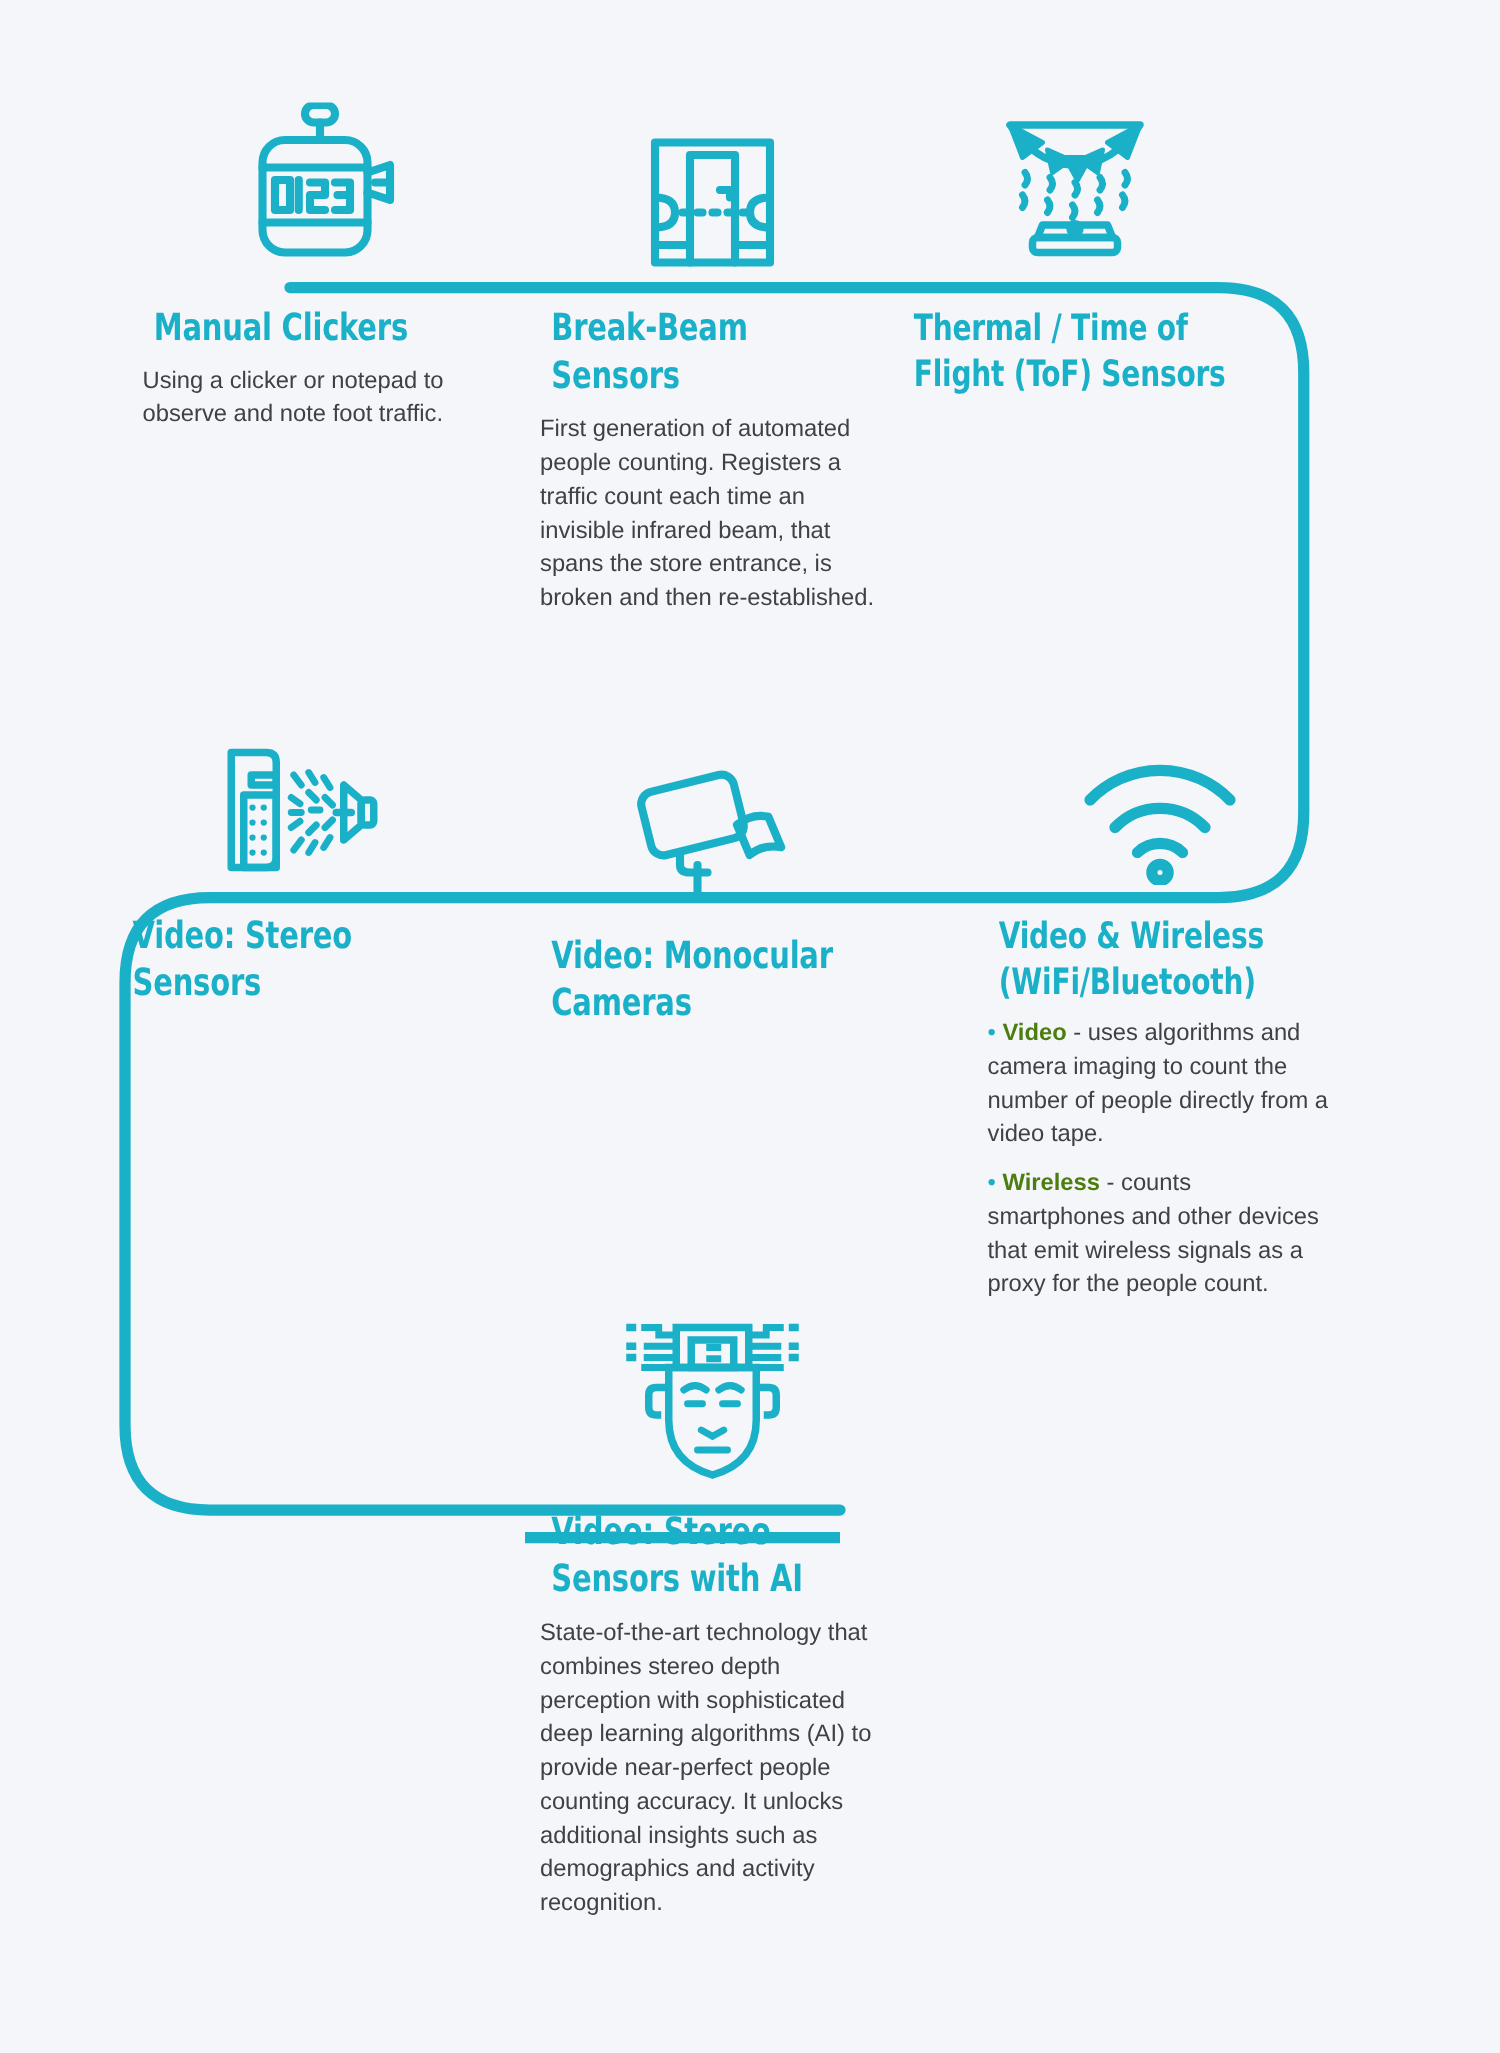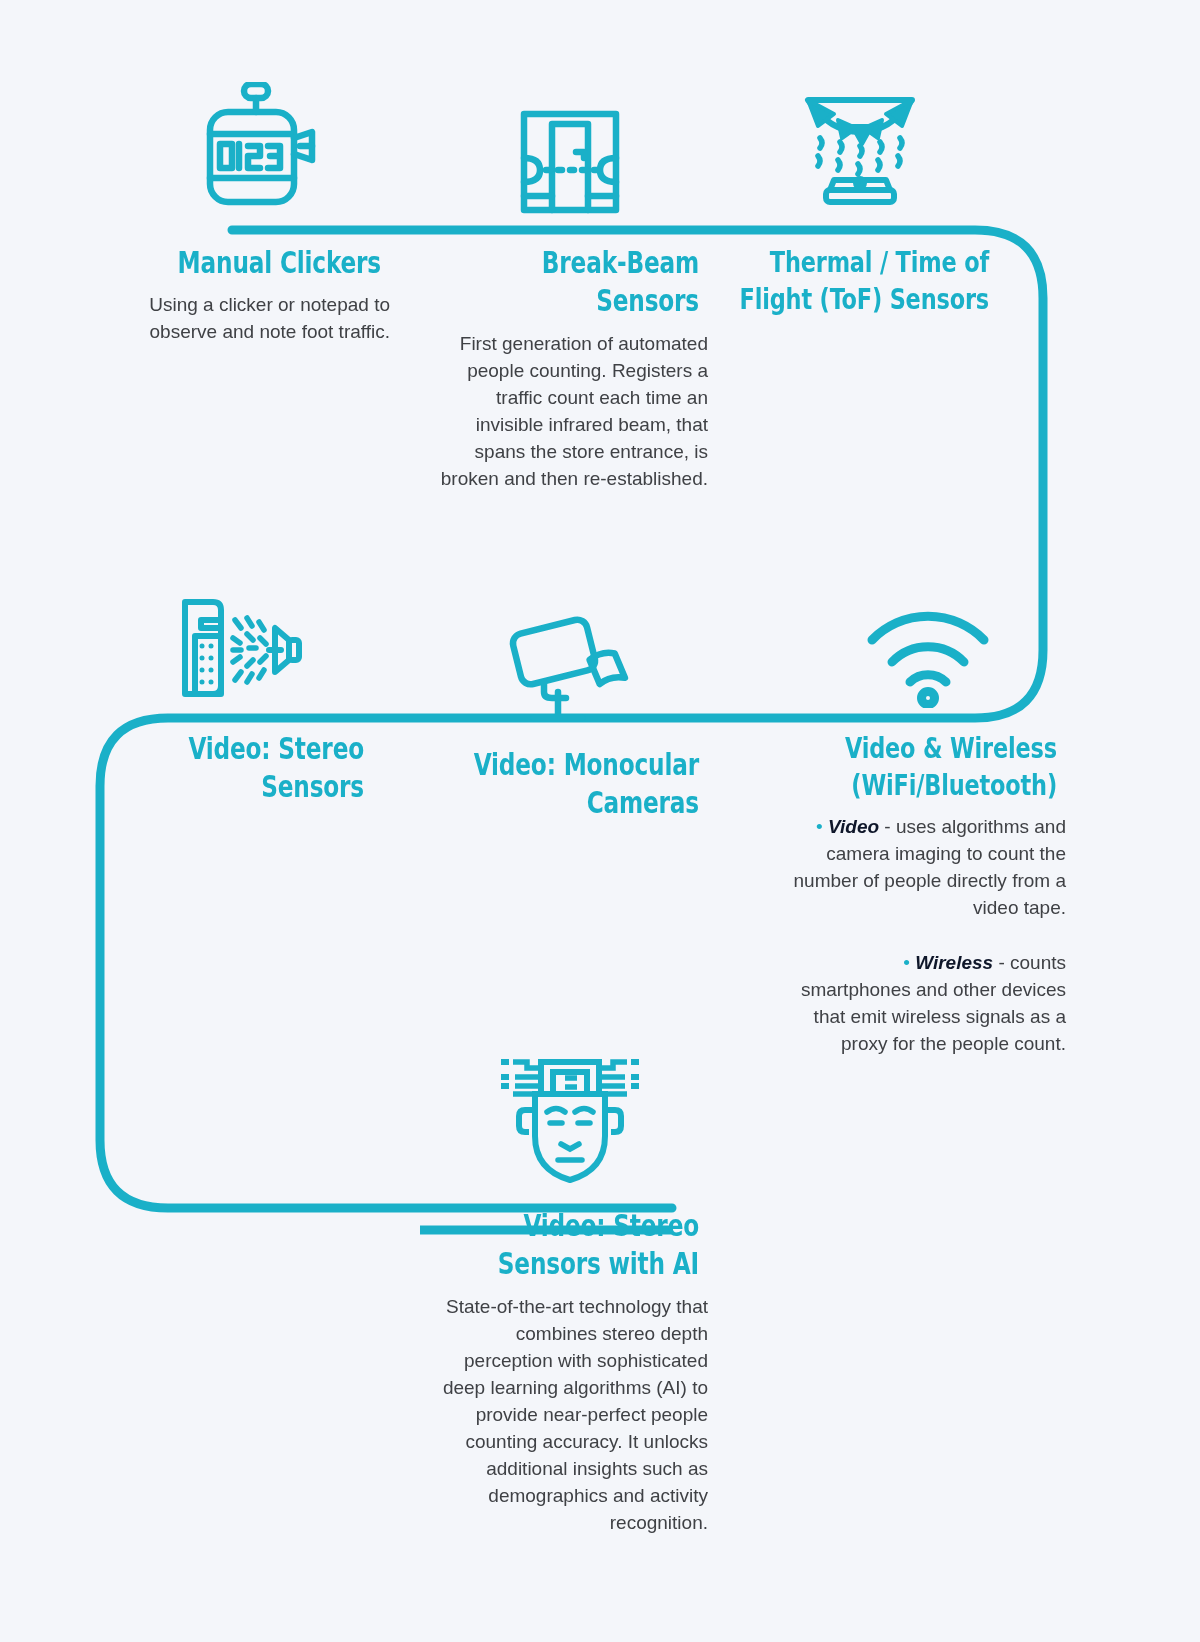--- a/index.html
+++ b/index.html
@@ -20,21 +20,21 @@
   #connector {
     position: absolute;
     left: 0; top: 0;
     width: 1200px; height: 1642px;
     pointer-events: none;
   }
   
   .card {
     position: absolute;
     width: 300px;
-    text-align: right;
+    text-align: left;
   }
   .icon-wrap {
     width: 300px;
     height: 150px;
     display: flex;
     align-items: flex-end;
     justify-content: center;
   }
   .icon-wrap.small { height: 130px; }
   .card-title {
@@ -48,22 +48,22 @@
     font-stretch: condensed;
     transform: scaleX(0.86);
   }
   .card-body {
     color: #3f4145;
     font-size: 19px;
     line-height: 1.42;
     margin-top: 10px;
     padding: 0 12px;
   }
-  .card-body p + p { margin-top: 28px; }
-  .kw { color: #0f172a; font-weight: 600; font-style: italic; }
+  .card-body p + p { margin-top: 12px; }
+  .kw { color: #4d7c0f; font-weight: 600; }
   .bullet { color: #1ab0c8; }
 
   
   #card-manual      { left: 102px;  top: 72px; }
   #card-breakbeam   { left: 420px;  top: 72px; }
   #card-thermal     { left: 710px;  top: 72px; }
   #card-stereo      { left: 85px;  top: 578px; }
   #card-monocular   { left: 420px;  top: 594px; }
   #card-wireless    { left: 778px;  top: 578px; }
   #card-ai          { left: 420px;  top: 1055px; }

